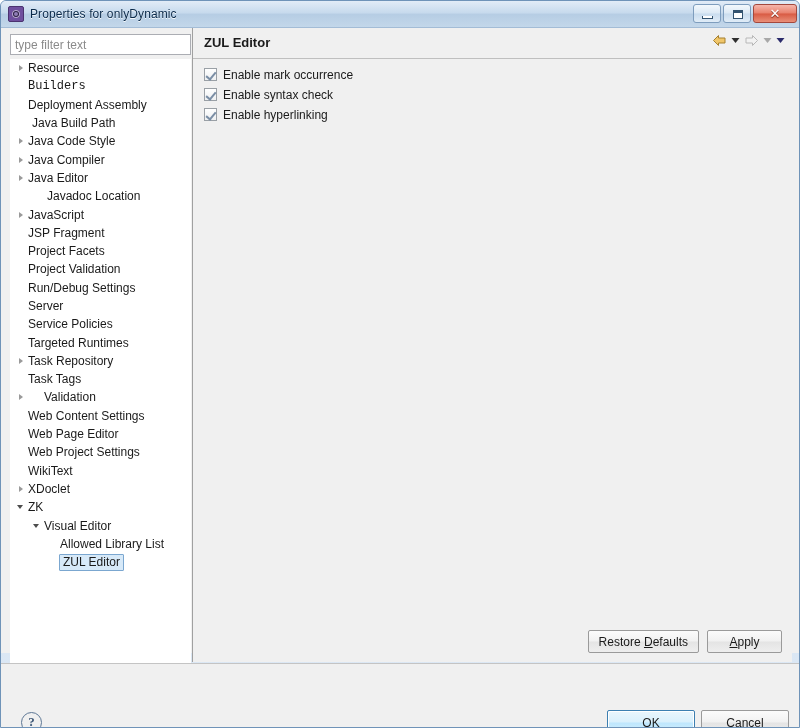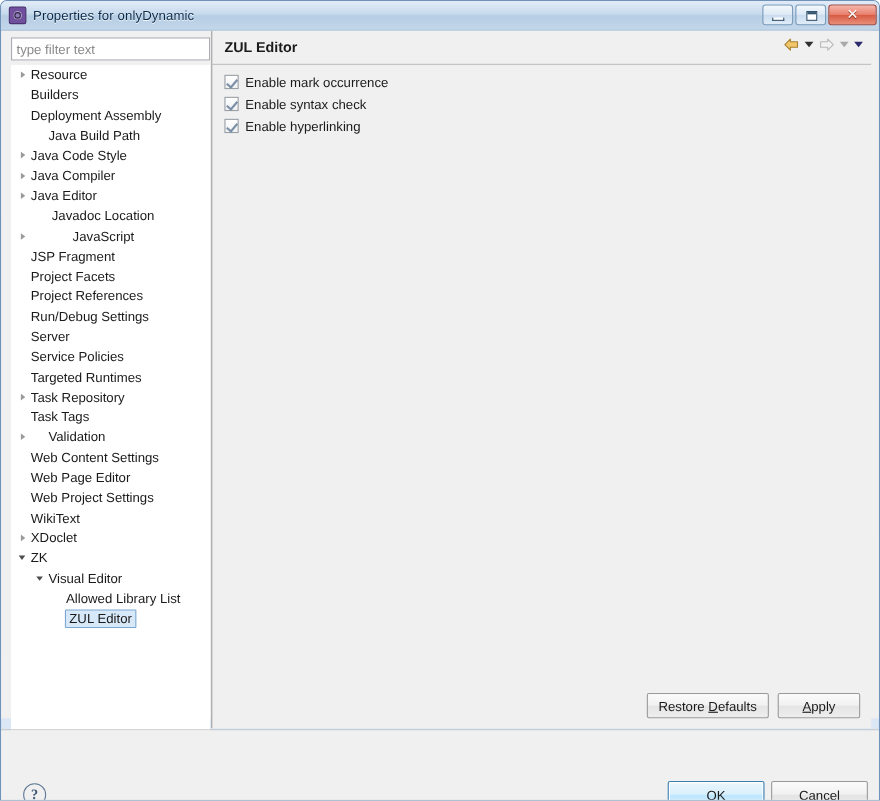--- a/index.html
+++ b/index.html
@@ -308,63 +308,63 @@
 
     <div class="filter-wrap">
       <input class="filter-input" type="text" placeholder="type filter text" style="">
     </div>
 
     <div class="tree" id="tree">
         <div class="tree-row" style="padding-left: 4px;">
           <span class="twisty collapsed"></span>
           <span class="tree-label">Resource</span>
         </div>
-        <div class="tree-row" style="padding-left: 4px;">
+        <div class="tree-row" style="padding-left: 4px; font-family: Liberation Mono, monospace;">
           <span class="twisty "></span>
           <span class="tree-label">Builders</span>
         </div>
         <div class="tree-row" style="padding-left: 4px;">
           <span class="twisty "></span>
           <span class="tree-label">Deployment Assembly</span>
         </div>
-        <div class="tree-row" style="padding-left: 20px;">
+        <div class="tree-row" style="padding-left: 8px;">
           <span class="twisty "></span>
           <span class="tree-label">Java Build Path</span>
         </div>
         <div class="tree-row" style="padding-left: 4px;">
           <span class="twisty collapsed"></span>
           <span class="tree-label">Java Code Style</span>
         </div>
         <div class="tree-row" style="padding-left: 4px;">
           <span class="twisty collapsed"></span>
           <span class="tree-label">Java Compiler</span>
         </div>
         <div class="tree-row" style="padding-left: 4px;">
           <span class="twisty collapsed"></span>
           <span class="tree-label">Java Editor</span>
         </div>
         <div class="tree-row" style="padding-left: 4px; gap: 19px;">
           <span class="twisty "></span>
           <span class="tree-label">Javadoc Location</span>
         </div>
-        <div class="tree-row" style="padding-left: 4px; gap: 38px;">
+        <div class="tree-row" style="padding-left: 4px;">
           <span class="twisty collapsed"></span>
           <span class="tree-label">JavaScript</span>
         </div>
         <div class="tree-row" style="padding-left: 4px;">
           <span class="twisty "></span>
           <span class="tree-label">JSP Fragment</span>
         </div>
         <div class="tree-row" style="padding-left: 4px;">
           <span class="twisty "></span>
           <span class="tree-label">Project Facets</span>
         </div>
         <div class="tree-row" style="padding-left: 4px;">
           <span class="twisty "></span>
-          <span class="tree-label">Project References</span>
+          <span class="tree-label">Project Validation</span>
         </div>
         <div class="tree-row" style="padding-left: 4px;">
           <span class="twisty "></span>
           <span class="tree-label">Run/Debug Settings</span>
         </div>
         <div class="tree-row" style="padding-left: 4px;">
           <span class="twisty "></span>
           <span class="tree-label">Server</span>
         </div>
         <div class="tree-row" style="padding-left: 4px;">

